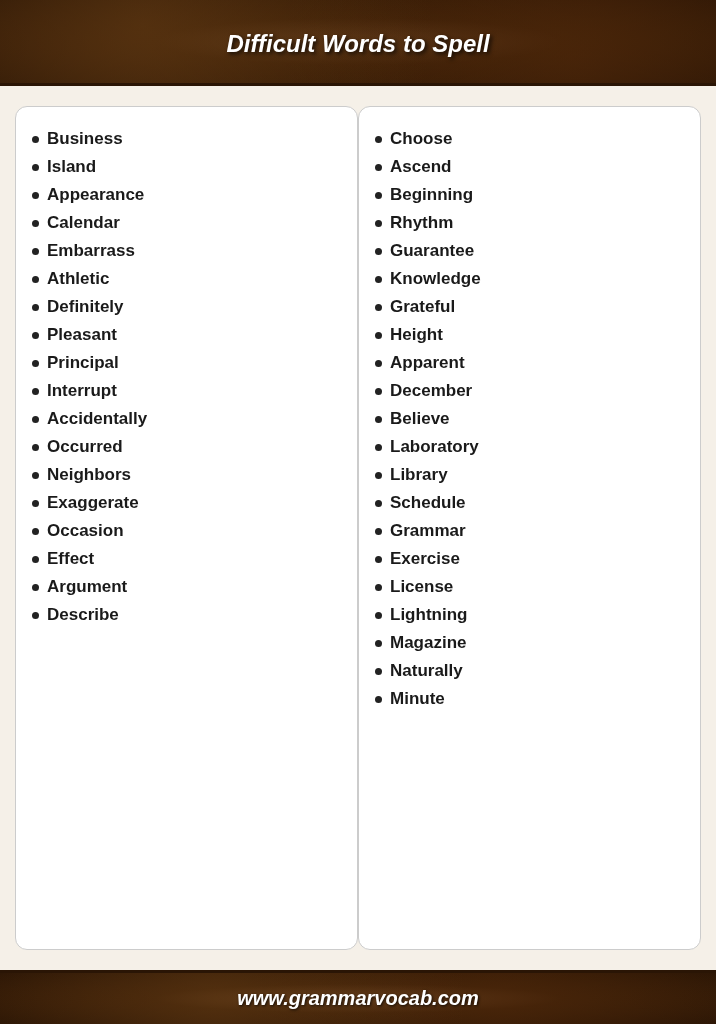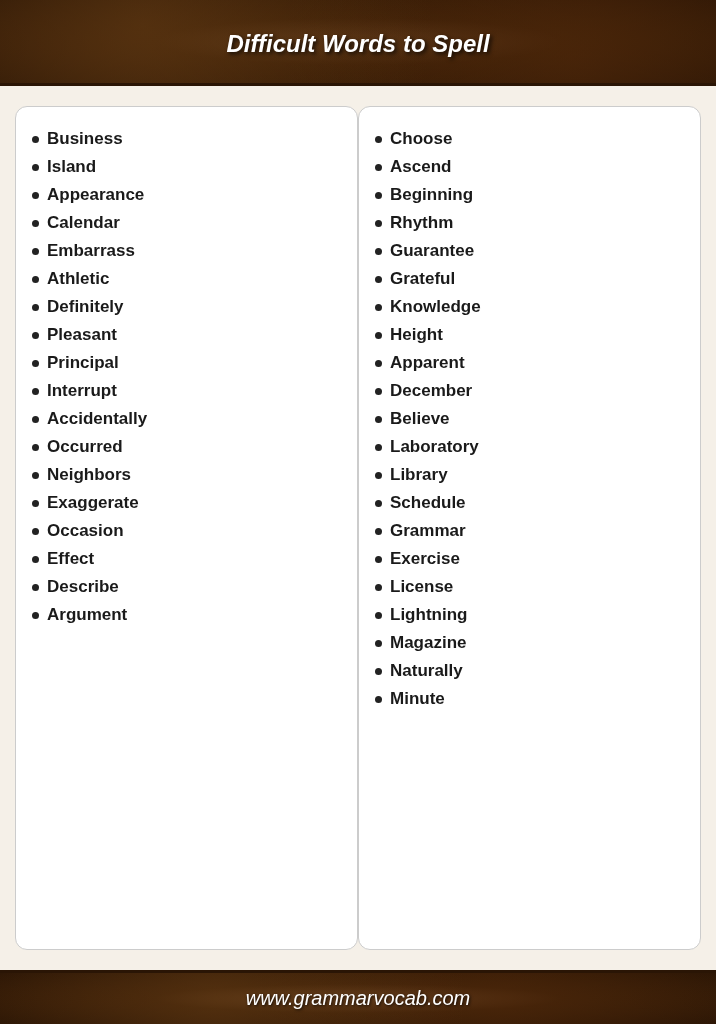--- a/index.html
+++ b/index.html
@@ -103,21 +103,21 @@
       position: absolute;
       inset: 0;
       background: 
         radial-gradient(circle at 30% 50%, rgba(100,60,20,0.5) 0%, transparent 50%),
         radial-gradient(circle at 70% 50%, rgba(80,40,10,0.5) 0%, transparent 50%);
       pointer-events: none;
     }
 
     .footer-text {
       font-size: 20px;
-      font-weight: 400;
+      font-weight: 700;
       color: #ffffff;
       text-shadow: 1px 1px 3px rgba(0,0,0,0.8);
       position: relative;
       z-index: 1;
       font-style: italic;
     }
   </style>
 </head>
 <body>
 
@@ -187,25 +187,25 @@
       <div class="word-item">
         <span class="bullet"></span>
         <span class="word-text">Occasion</span>
       </div>
       <div class="word-item">
         <span class="bullet"></span>
         <span class="word-text">Effect</span>
       </div>
       <div class="word-item">
         <span class="bullet"></span>
+        <span class="word-text">Argument</span>
+      </div>
+      <div class="word-item">
+        <span class="bullet"></span>
         <span class="word-text">Describe</span>
-      </div>
-      <div class="word-item">
-        <span class="bullet"></span>
-        <span class="word-text">Argument</span>
       </div>
     </div>
 
   <div class="word-column" id="right-col">
   <div class="word-item">
         <span class="bullet"></span>
         <span class="word-text">Choose</span>
       </div>
       <div class="word-item">
         <span class="bullet"></span>
@@ -218,25 +218,25 @@
       <div class="word-item">
         <span class="bullet"></span>
         <span class="word-text">Rhythm</span>
       </div>
       <div class="word-item">
         <span class="bullet"></span>
         <span class="word-text">Guarantee</span>
       </div>
       <div class="word-item">
         <span class="bullet"></span>
+        <span class="word-text">Knowledge</span>
+      </div>
+      <div class="word-item">
+        <span class="bullet"></span>
         <span class="word-text">Grateful</span>
-      </div>
-      <div class="word-item">
-        <span class="bullet"></span>
-        <span class="word-text">Knowledge</span>
       </div>
       <div class="word-item">
         <span class="bullet"></span>
         <span class="word-text">Height</span>
       </div>
       <div class="word-item">
         <span class="bullet"></span>
         <span class="word-text">Apparent</span>
       </div>
       <div class="word-item">

